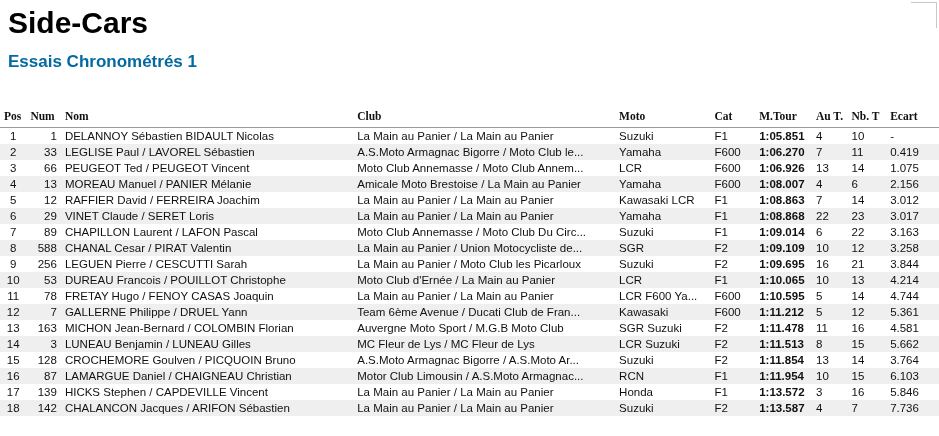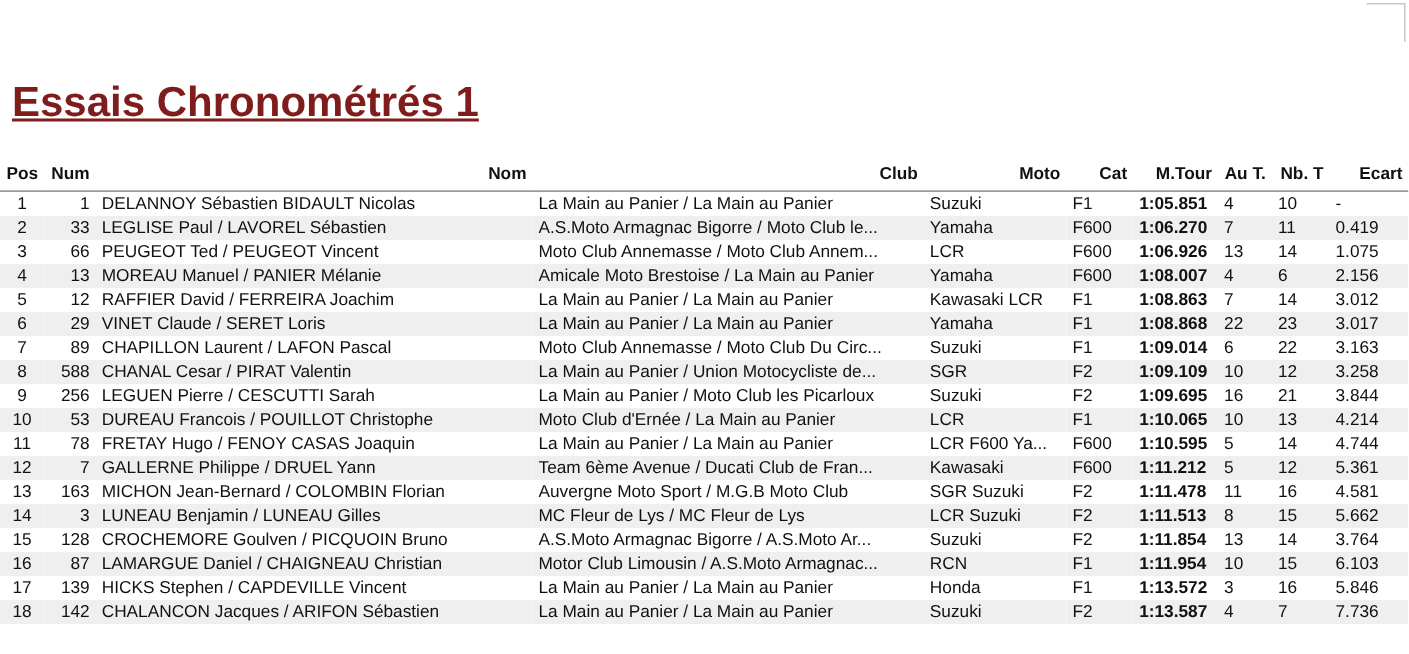--- a/index.html
+++ b/index.html
@@ -22,24 +22,23 @@
     top: 6px;
     font-size: 30px;
     font-weight: bold;
     color: #000000;
     letter-spacing: 0px;
   }
   .subtitle {
     position: absolute;
     left: 8px;
     top: 52px;
-    font-size: 28px;
+    font-size: 17px;
     font-weight: bold;
-    color: #7f1d1d;
-    text-decoration: underline;
+    color: #0369a1;
   }
   .corner-mark {
     position: absolute;
     right: 2px;
     top: 2px;
     width: 26px;
     height: 26px;
     border-top: 1px solid #c8c8c8;
     border-right: 1px solid #c8c8c8;
   }
@@ -48,25 +47,26 @@
     left: 0px;
     top: 110px;
     width: 939px;
     border-collapse: collapse;
     font-size: 11.5px;
     color: #111111;
   }
   table.results thead th {
     font-weight: bold;
     font-size: 11.5px;
-    text-align: right;
+    text-align: left;
     padding: 0 4px 5px 4px;
     vertical-align: bottom;
     border-bottom: 1px solid #9a9a9a;
     white-space: nowrap;
+    font-family: Liberation Serif, serif;
   }
   table.results tbody td {
     padding: 1px 4px 1px 4px;
     white-space: nowrap;
     overflow: hidden;
     vertical-align: middle;
     height: 14px;
     line-height: 14px;
   }
   table.results tbody tr.alt td {
@@ -84,20 +84,21 @@
   .c-ecart { width: 52px; }
   th.c-num { text-align: left; padding-left: 2px; }
   th.c-pos { text-align: left; padding-left: 4px; }
   .clip { display: block; max-width: 100%; overflow: hidden; text-overflow: clip; }
 </style>
 </head>
 <body>
 
 <div class="page">
 
+  <div class="title">Side-Cars</div>
   <div class="subtitle">Essais Chronométrés 1</div>
   <div class="corner-mark"></div>
 
   <table class="results">
     <thead>
       <tr>
         <th class="c-pos">Pos</th>
         <th class="c-num">Num</th>
         <th class="c-nom">Nom</th>
         <th class="c-club">Club</th>

